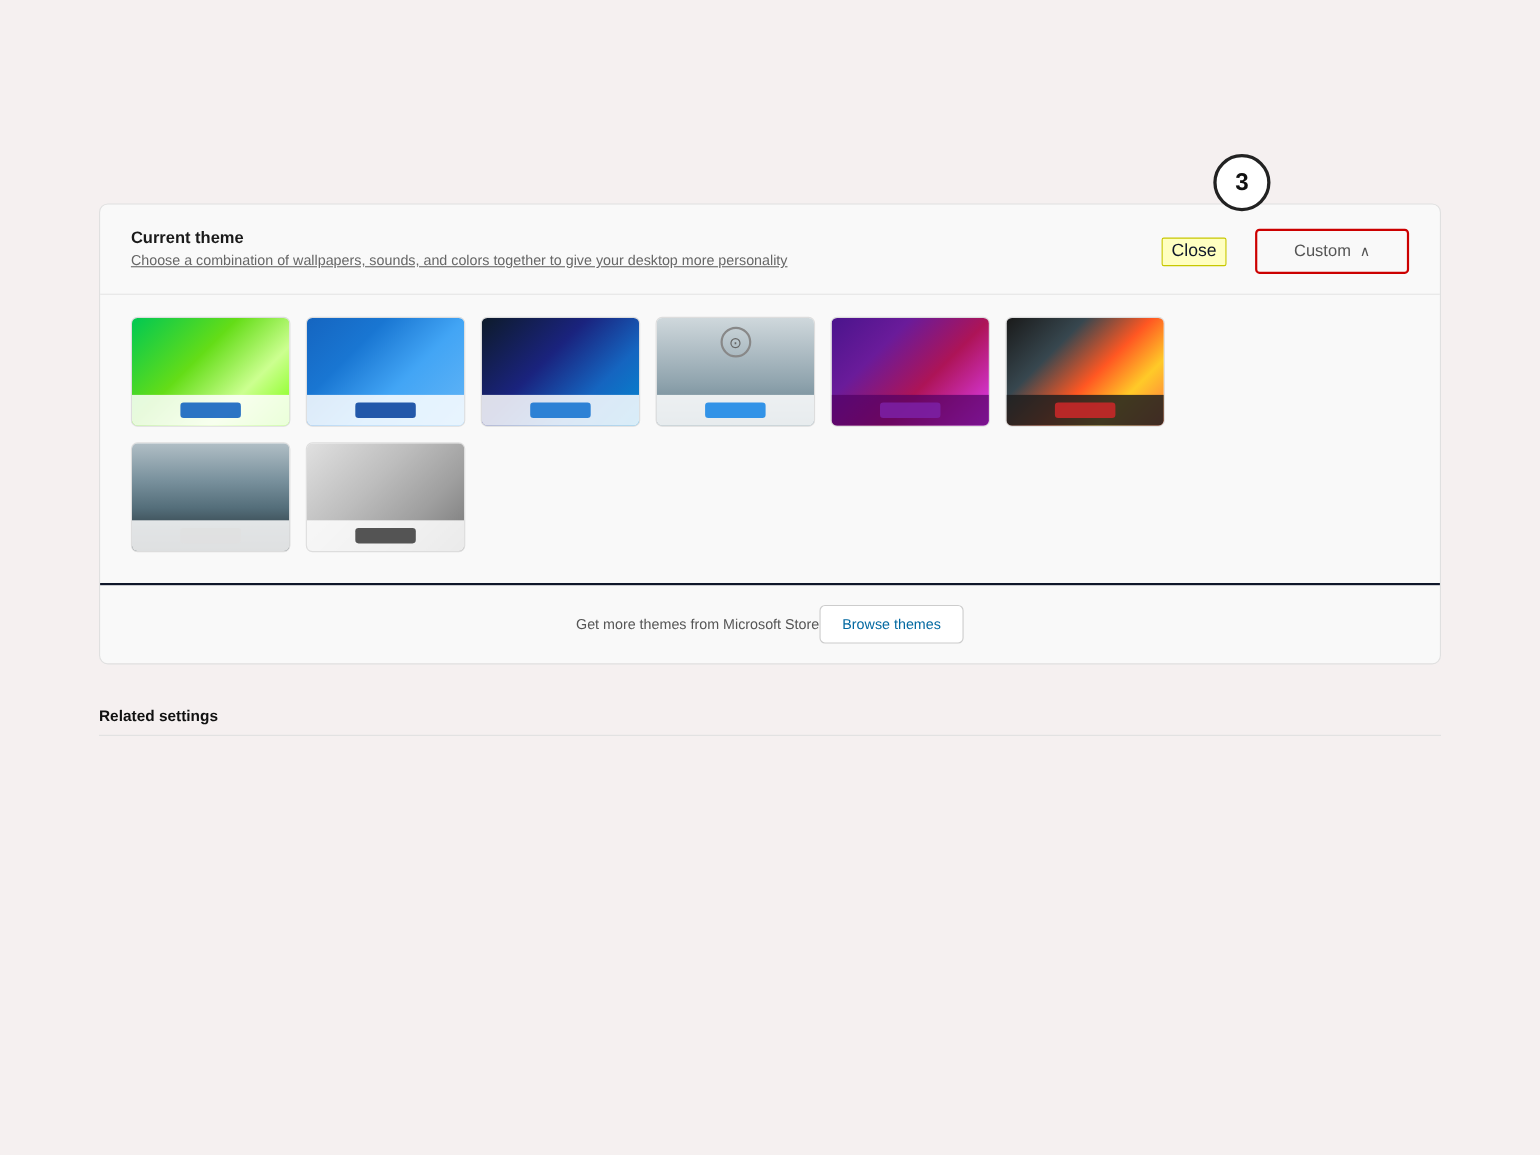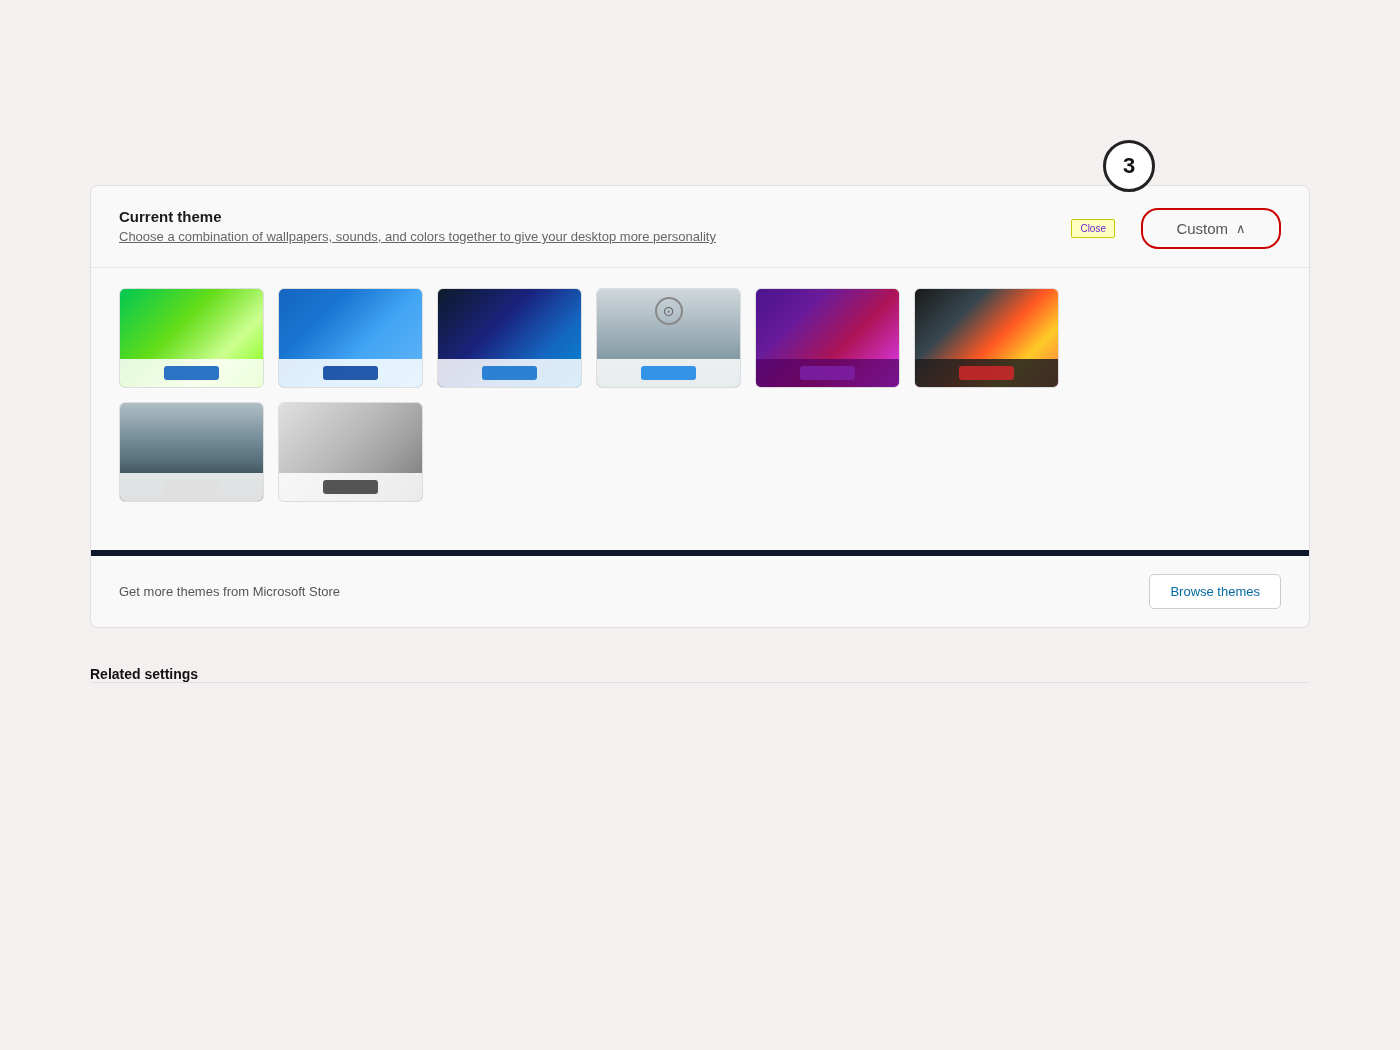--- a/index.html
+++ b/index.html
@@ -72,31 +72,31 @@
     .header-subtitle {
       font-size: 13px;
       color: #666;
       text-decoration: underline;
     }
 
     .close-tooltip {
       background: #ffffc0;
       border: 1px solid #c8c800;
       padding: 3px 8px;
-      font-size: 10px;
-      color: #6d28d9;
+      font-size: 16px;
+      color: #0f172a;
       border-radius: 2px;
       cursor: pointer;
       margin-right: 14px;
       align-self: center;
     }
 
     .custom-button {
       border: 2.5px solid #cc0000;
-      border-radius: 17px;
+      border-radius: 4px;
       padding: 10px 12px;
       background: transparent;
       cursor: pointer;
       display: flex;
       align-items: center;
       gap: 8px;
       min-width: 140px;
       justify-content: center;
       text-align: right;
     }
@@ -198,26 +198,25 @@
       border-radius: 50%;
       display: flex;
       align-items: center;
       justify-content: center;
       color: #666;
       font-size: 14px;
     }
 
     
     .card-footer {
-      border-top: 6px solid #0f172a;
+      border-top: 2px solid #0f172a;
       padding: 18px 28px;
       display: flex;
       align-items: center;
-      justify-content: space-between;
-      margin-top: 20px;
+      justify-content: center;
     }
 
     .footer-text {
       font-size: 13px;
       color: #555;
     }
 
     .browse-button {
       border: 1px solid #ccc;
       border-radius: 5px;
@@ -232,20 +231,21 @@
     .related-settings {
       width: 1220px;
       margin-top: 24px;
       padding: 14px 0;
     }
 
     .related-settings-title {
       font-size: 14px;
       font-weight: 600;
       color: #111;
+      padding-bottom: 10px;
       border-bottom: 1px solid #e0e0e0;
     }
   </style>
 </head>
 <body>
 
 <div class="page-wrapper">
 
   <div style="position: relative; width: 1220px;">
 

